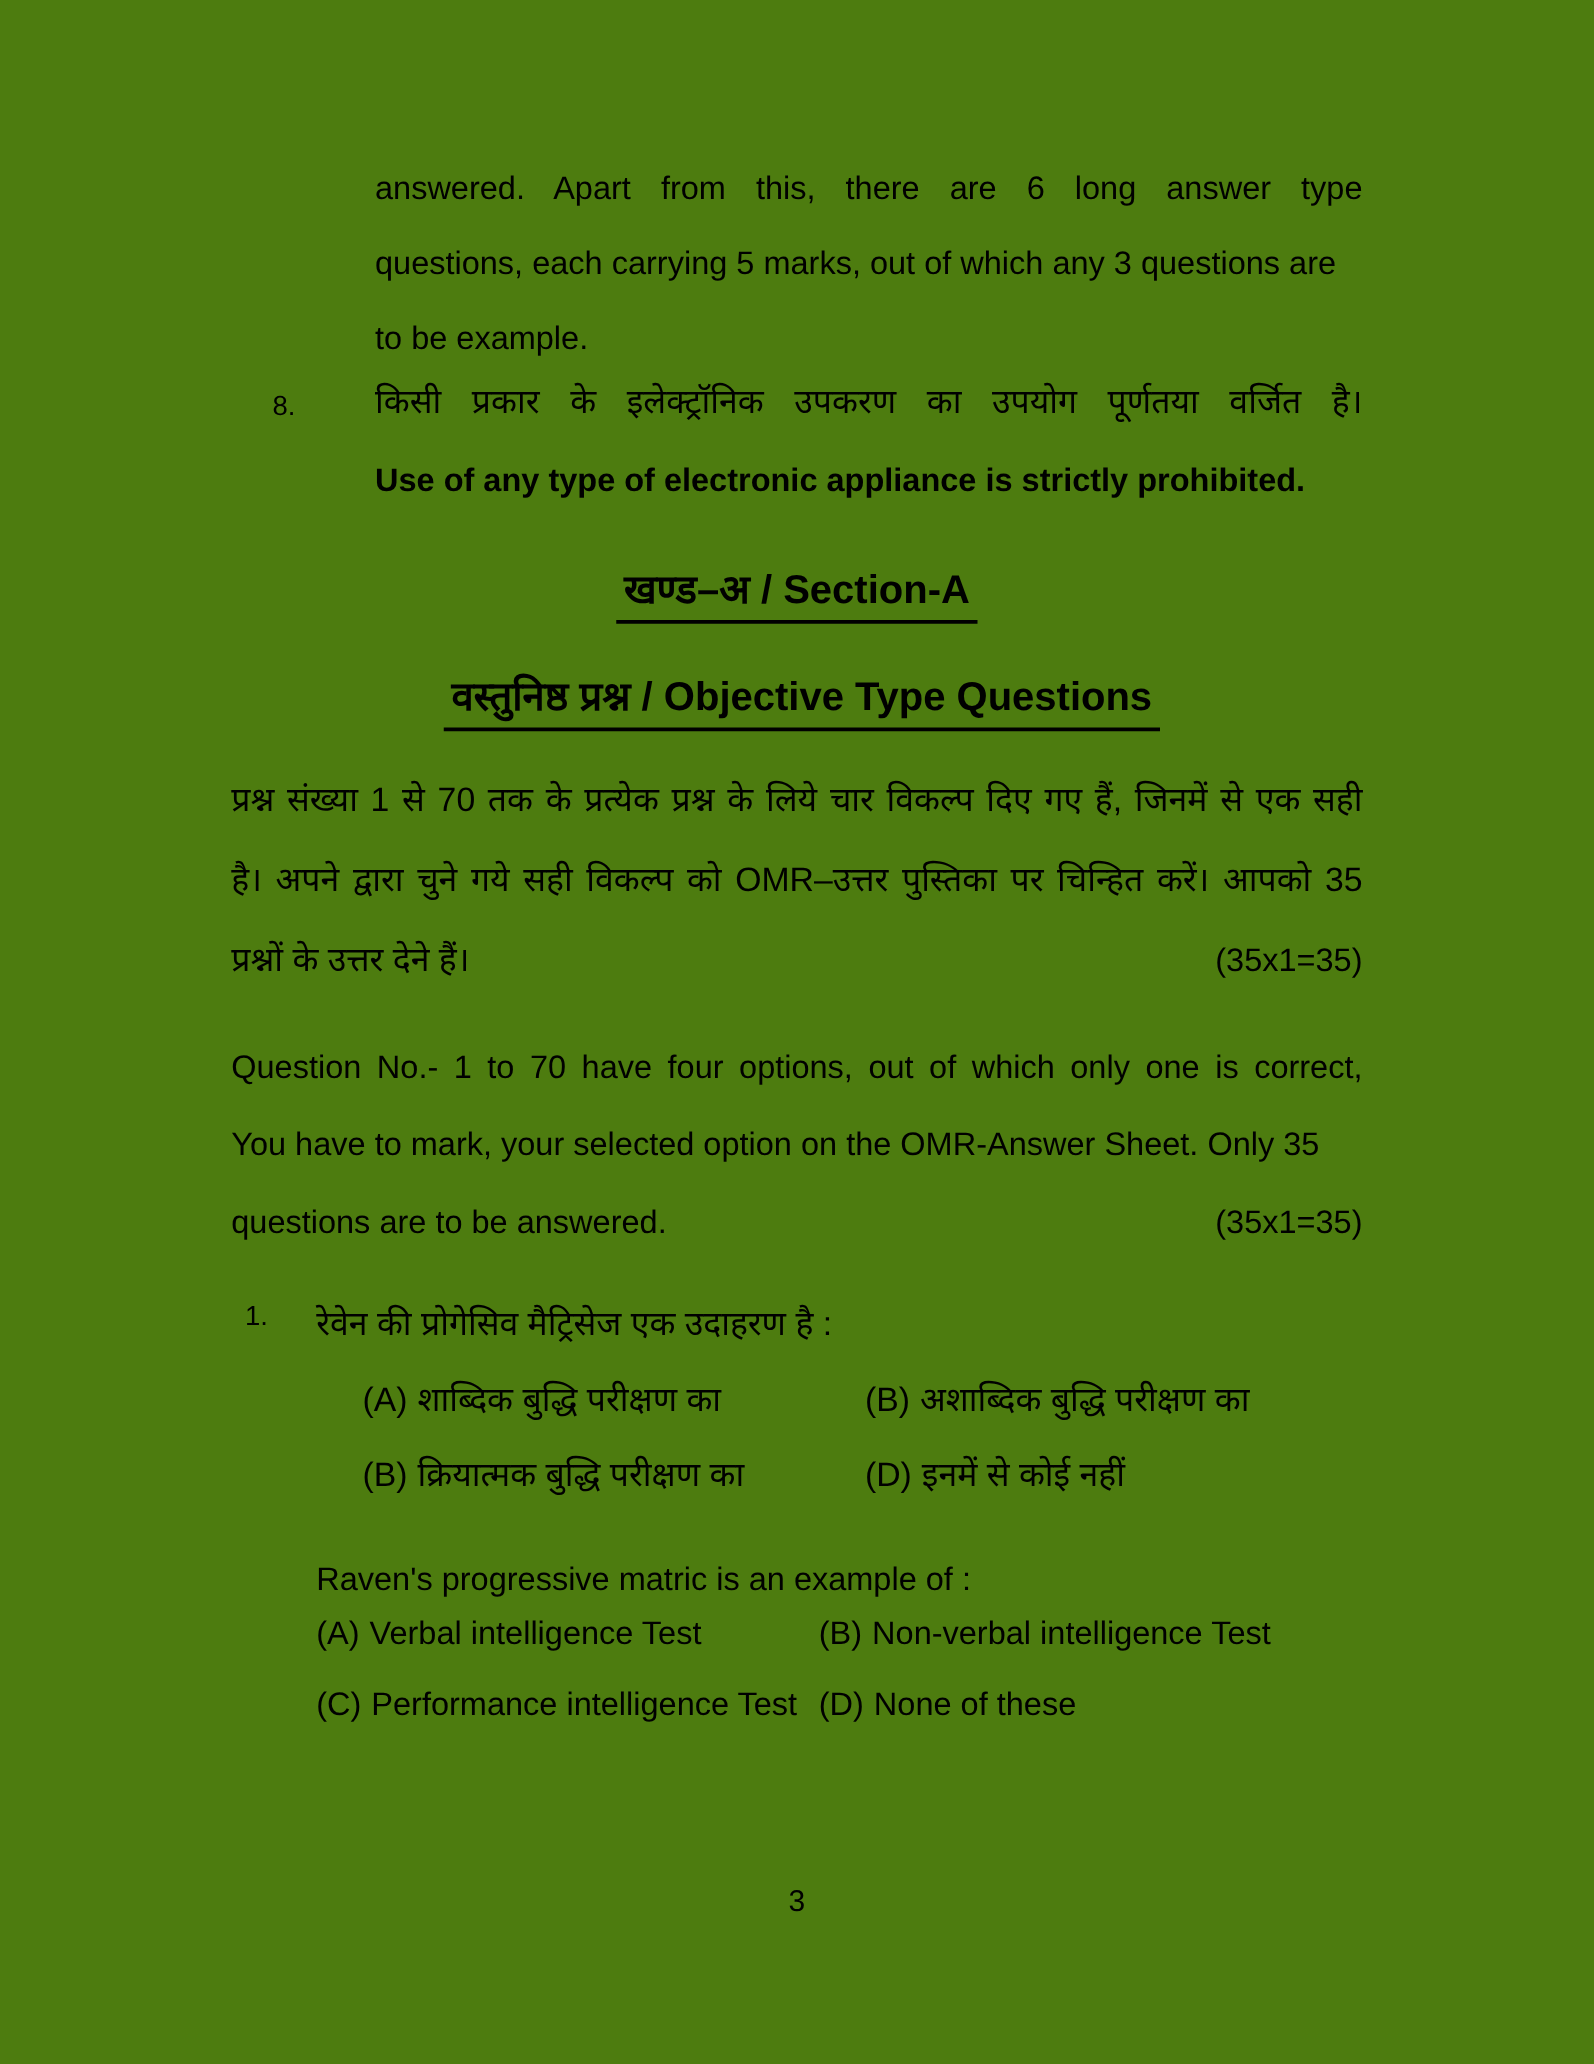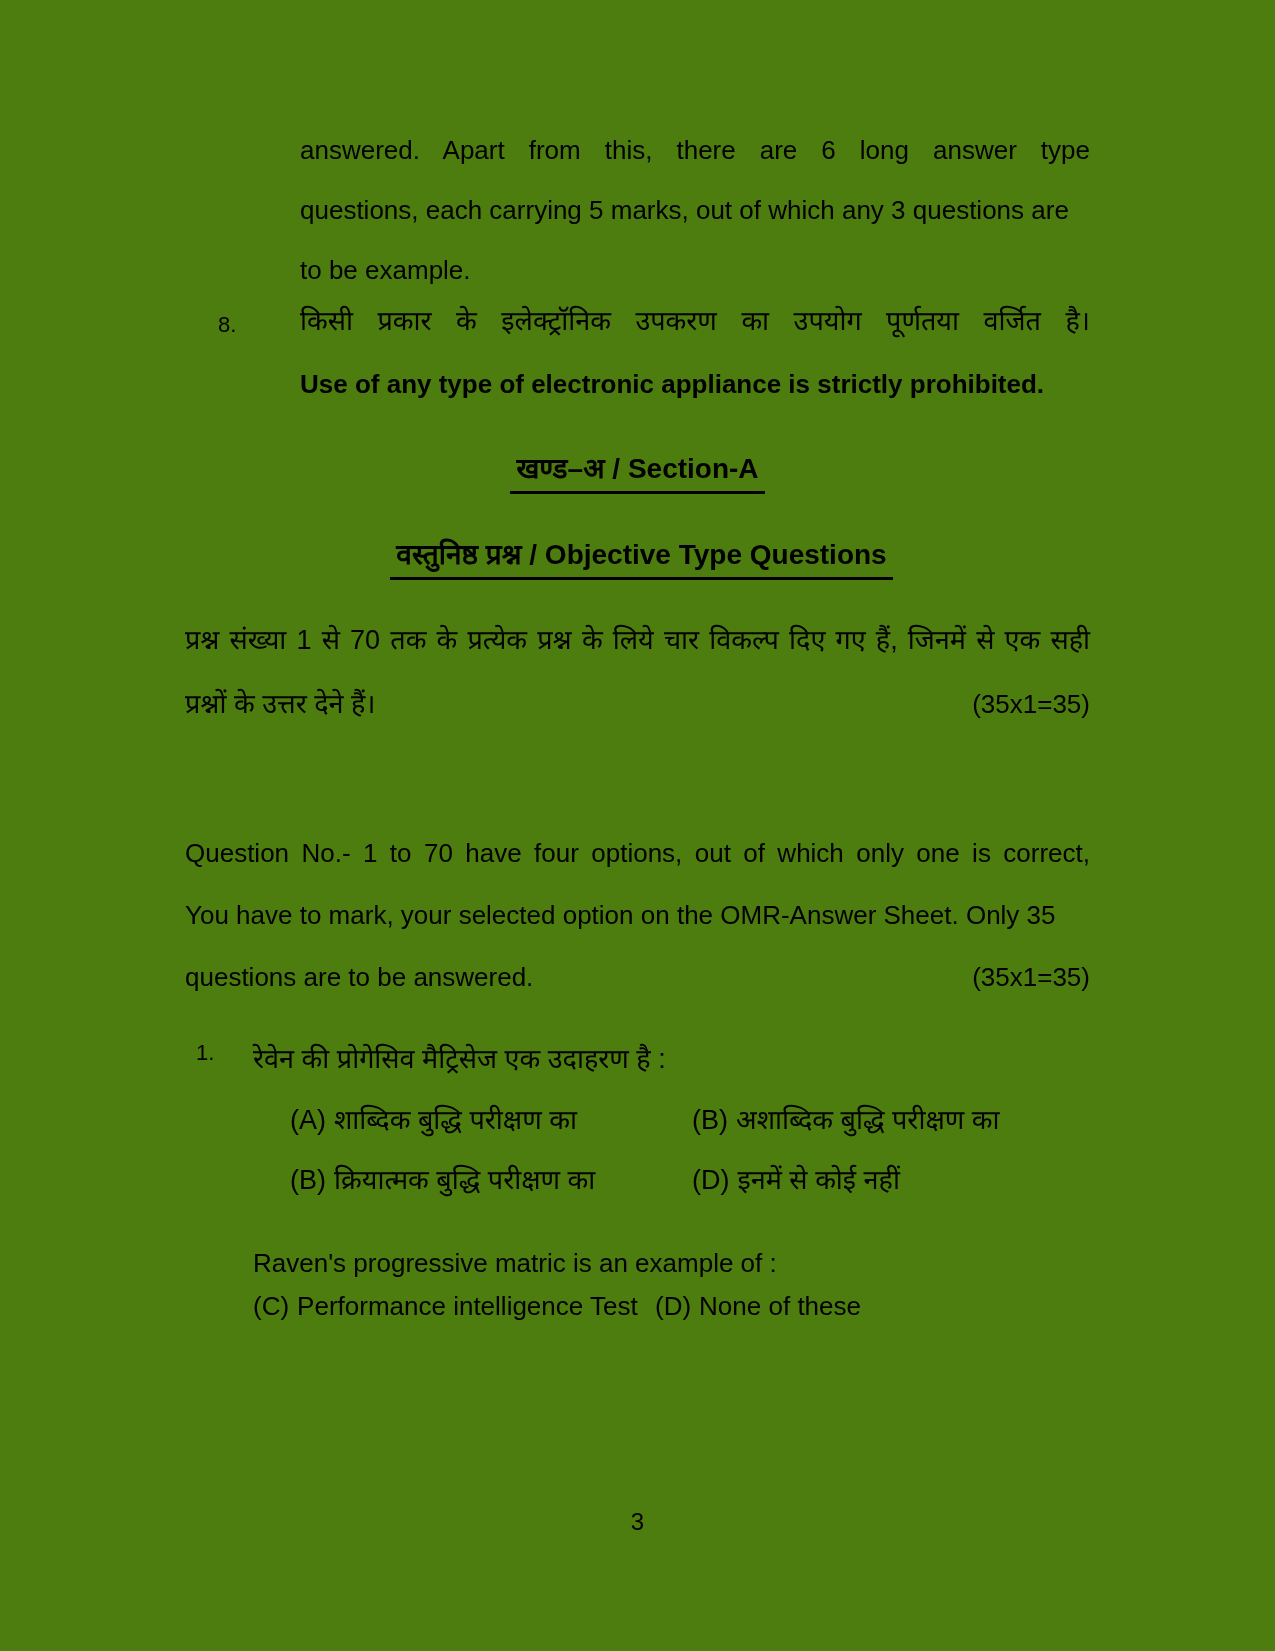--- a/index.html
+++ b/index.html
@@ -26,21 +26,21 @@
   .wrapblock .line { white-space: normal; }
   .stretch {
     white-space: normal;
     text-align: justify;
     text-align-last: justify;
   }
   .hi { font-size: 27px; }
   .num { font-size: 22px; }
   .heading {
     font-weight: bold;
-    font-size: 28px;
+    font-size: 32px;
     text-align: center;
     width: 100%;
   }
   .heading .underlined {
     display: inline-block;
     border-bottom: 3px solid #000;
     padding: 0 6px 5px 6px;
   }
   .marks-row {
     display: flex;
@@ -80,20 +80,21 @@
   <div class="abs heading" style="left:0; top:448px;">
     <span class="underlined">खण्ड–अ / Section-A</span>
   </div>
 
   <div class="abs heading" style="left:4px; top:534px;">
     <span class="underlined">वस्तुनिष्ठ प्रश्न / Objective Type Questions</span>
   </div>
 
   <div class="abs wrapblock hi" style="left:185px; top:608px; width:905px;">
     <div class="line stretch" style="line-height:64px;">प्रश्न संख्या 1 से 70 तक के प्रत्येक प्रश्न के लिये चार विकल्प दिए गए हैं, जिनमें से एक सही</div>
+    <div class="line stretch" style="line-height:64px;">है। अपने द्वारा चुने गये सही विकल्प को OMR–उत्तर पुस्तिका पर चिन्हित करें। आपको 35</div>
     <div class="marks-row" style="line-height:64px;">
       <span>प्रश्नों के उत्तर देने हैं।</span>
       <span style="font-size:26px;">(35x1=35)</span>
     </div>
   </div>
 
   <div class="abs wrapblock" style="left:185px; top:822px; width:905px;">
     <div class="line stretch" style="line-height:62px;">Question No.- 1 to 70 have four options, out of which only one is correct,</div>
     <div class="line" style="line-height:62px;">You have to mark, your selected option on the OMR-Answer Sheet. Only 35</div>
     <div class="marks-row" style="line-height:62px;">
@@ -123,20 +124,28 @@
         <span class="opt-label">(D)</span><span>इनमें से कोई नहीं</span>
       </span>
     </div>
   </div>
 
   <div class="abs line" style="left:253px; top:1232px; line-height:62px;">Raven's progressive matric is an example of :</div>
 
   <div class="abs" style="left:253px; top:1278px; width:840px;">
     <div class="opt-row" style="line-height:57px;">
       <span class="opt-cell-1">
+        <span class="opt-label">(A)</span><span>Verbal intelligence Test</span>
+      </span>
+      <span class="opt-cell-2">
+        <span class="opt-label">(B)</span><span>Non-verbal intelligence Test</span>
+      </span>
+    </div>
+    <div class="opt-row" style="line-height:57px;">
+      <span class="opt-cell-1">
         <span class="opt-label">(C)</span><span>Performance intelligence Test</span>
       </span>
       <span class="opt-cell-2">
         <span class="opt-label">(D)</span><span>None of these</span>
       </span>
     </div>
   </div>
 
   <div class="abs page-num" style="left:0; top:1508px;">3</div>
 

